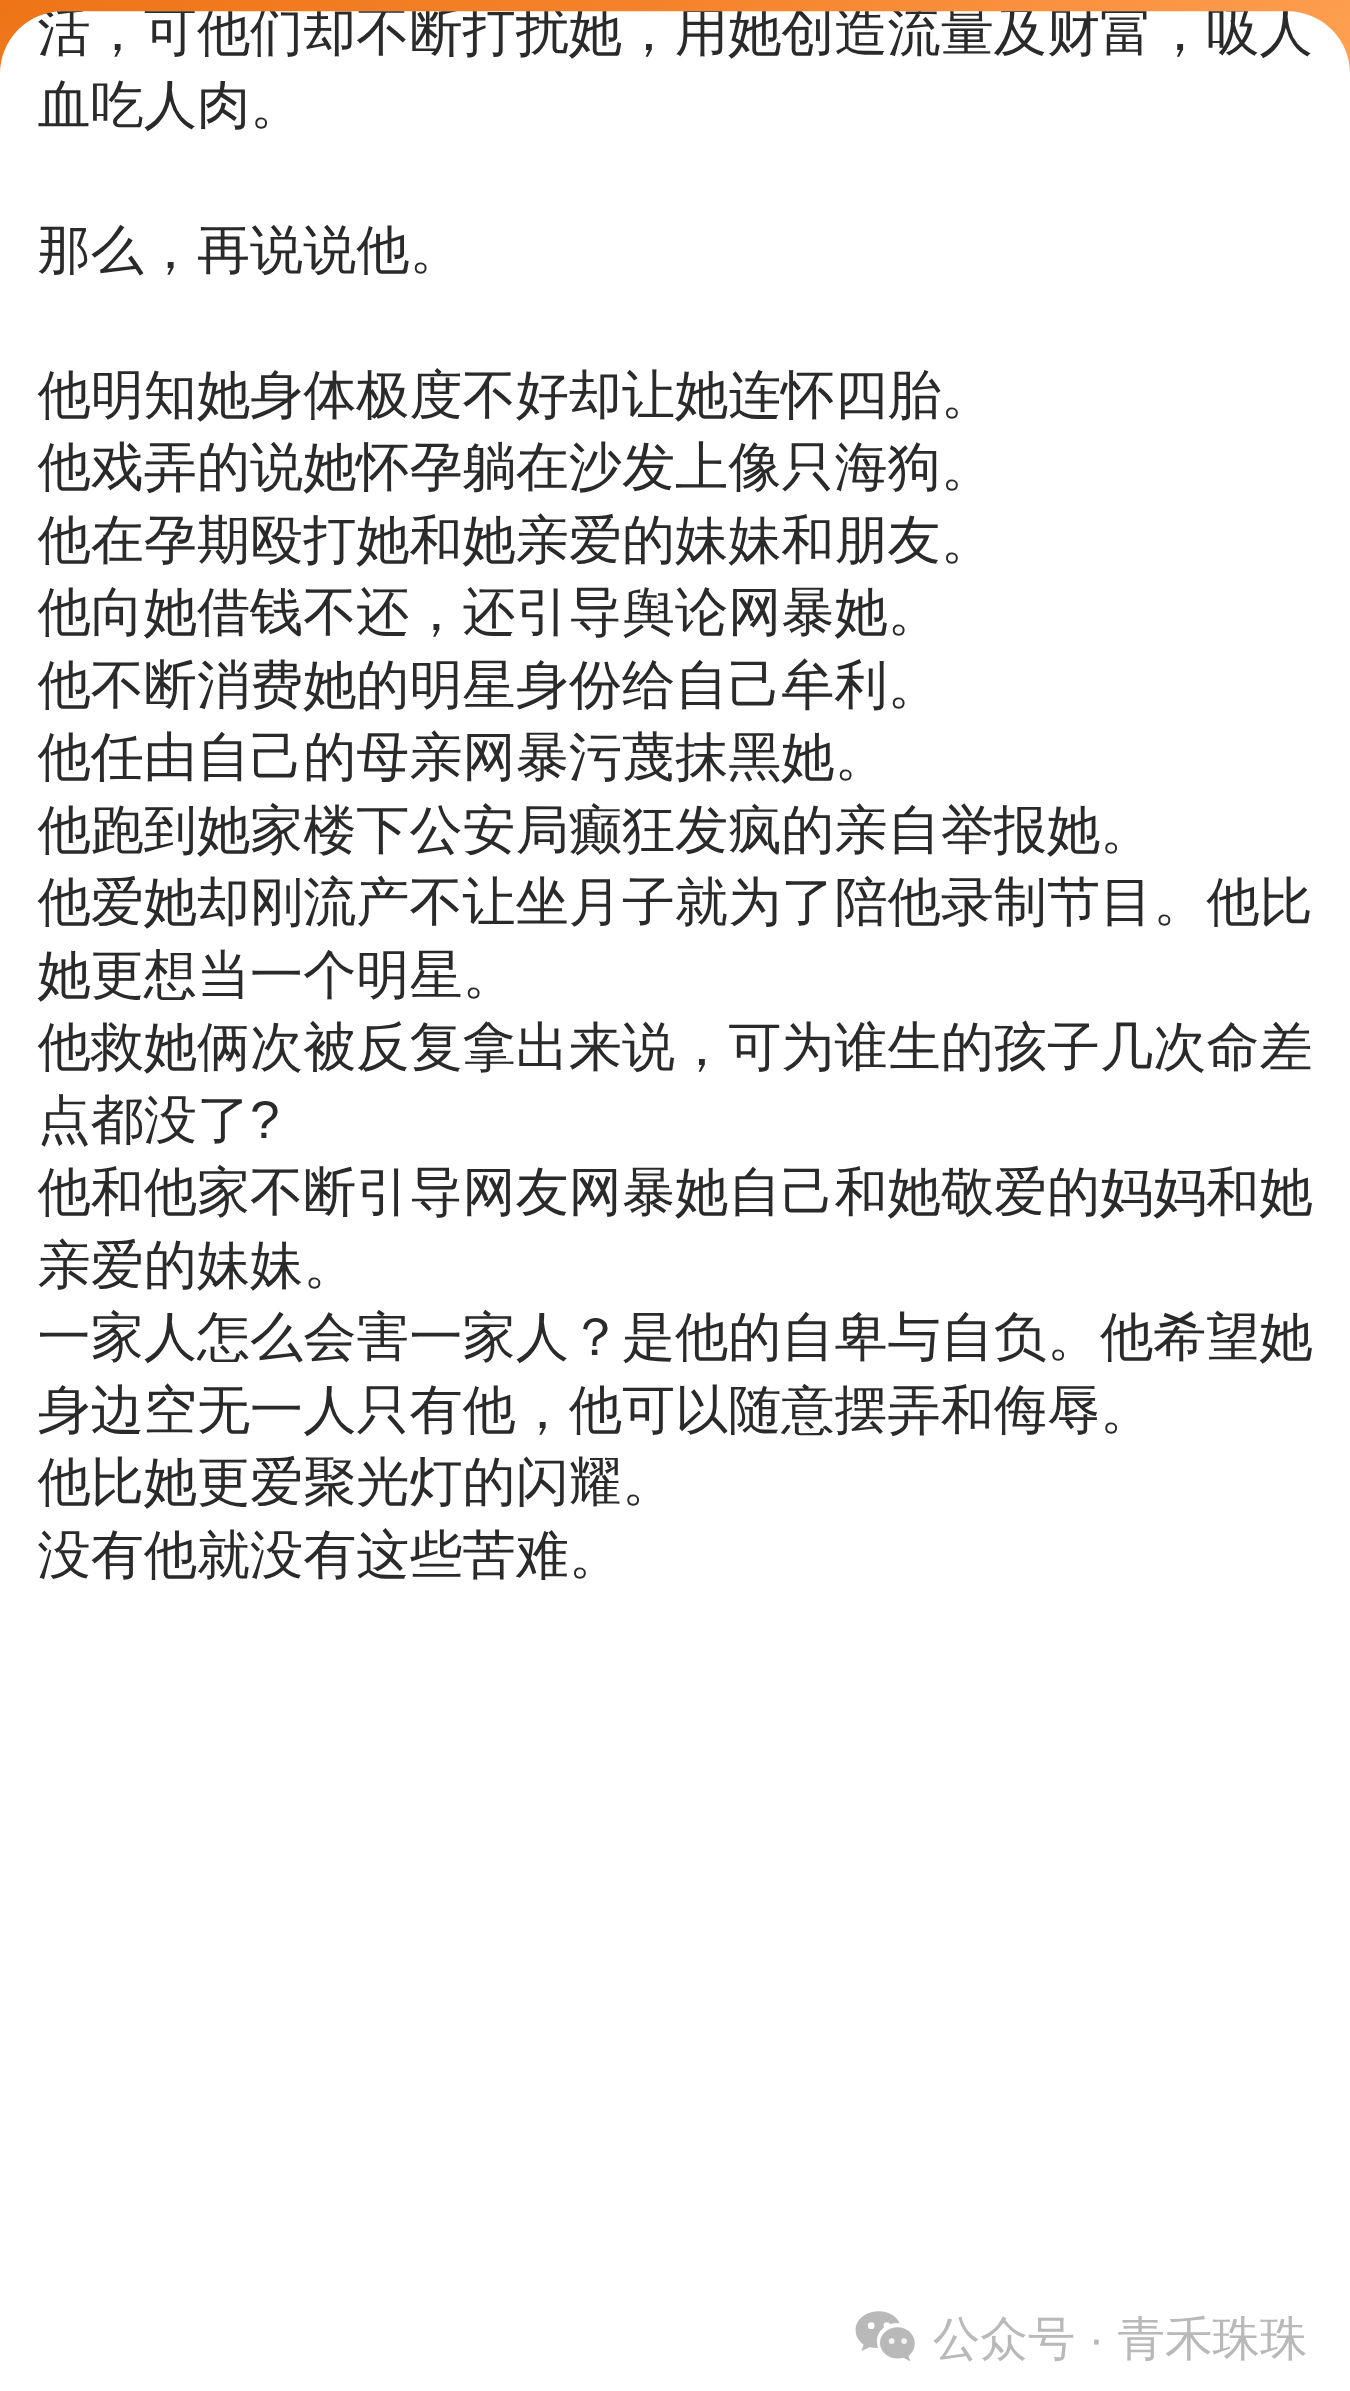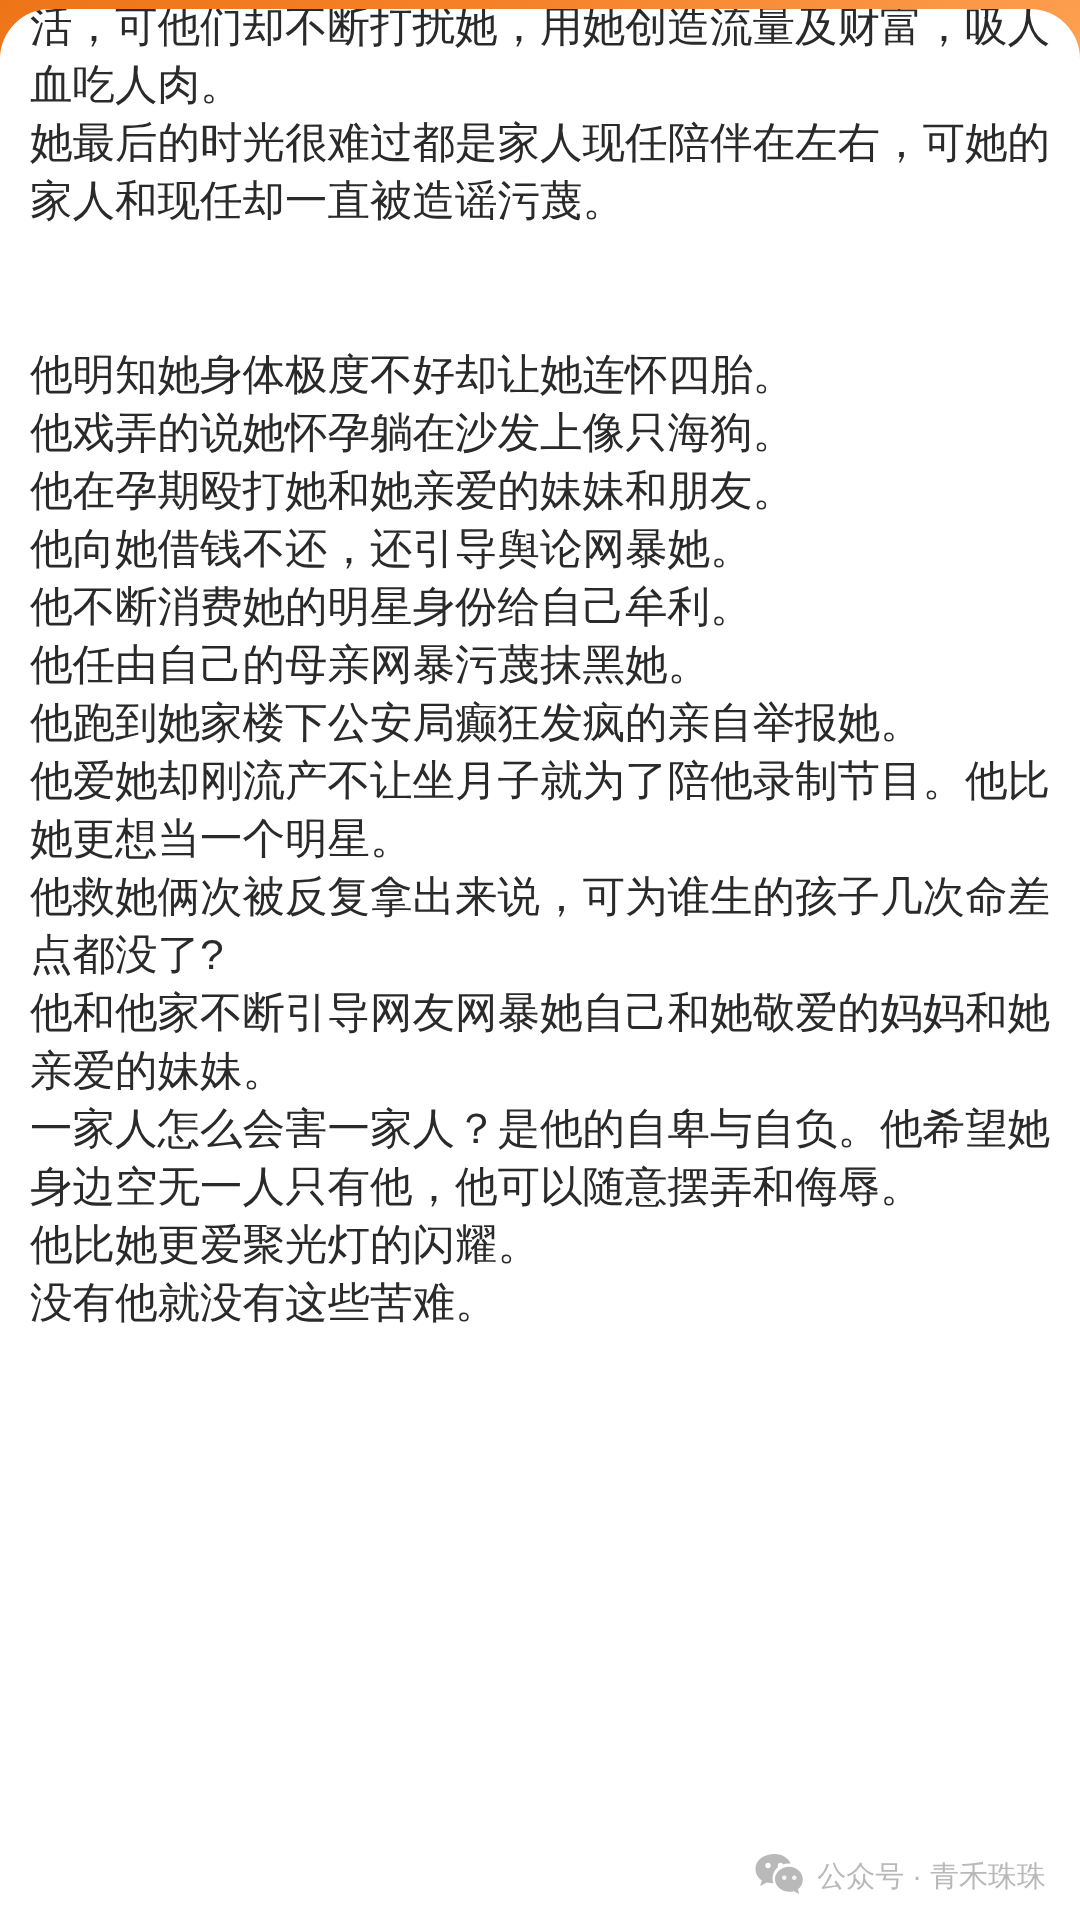--- a/index.html
+++ b/index.html
@@ -27,35 +27,35 @@
   }
   .content{
     margin-top:-11px;
     font-size:42.5px;
     line-height:58px;
     color:var(--text);
   }
   .content p.line{min-height:58px;word-break:break-all;}
   .watermark{
     position:absolute;right:34px;bottom:16px;
-    display:flex;align-items:flex-end;gap:8px;
-    color:var(--wm);font-size:29px;white-space:nowrap;
+    display:flex;align-items:flex-start;gap:8px;
+    color:var(--wm);font-size:38px;white-space:nowrap;
   }
   .watermark svg{display:block;}
 </style>
 </head>
 <body>
 
 <div class="accent-band"></div>
 
 <div class="card">
   <div class="content">
       <p class="line">活，可他们却不断打扰她，用她创造流量及财富，吸人血吃人肉。</p>
-      <p class="line">她最后的时光很难过都是家人现任陪伴在左右，可她的家人和现任却一直被造谣污蔑。</p>
       <p class="line blank">&nbsp;</p>
+      <p class="line">那么，再说说他。</p>
       <p class="line blank">&nbsp;</p>
       <p class="line">他明知她身体极度不好却让她连怀四胎。</p>
       <p class="line">他戏弄的说她怀孕躺在沙发上像只海狗。</p>
       <p class="line">他在孕期殴打她和她亲爱的妹妹和朋友。</p>
       <p class="line">他向她借钱不还，还引导舆论网暴她。</p>
       <p class="line">他不断消费她的明星身份给自己牟利。</p>
       <p class="line">他任由自己的母亲网暴污蔑抹黑她。</p>
       <p class="line">他跑到她家楼下公安局癫狂发疯的亲自举报她。</p>
       <p class="line">他爱她却刚流产不让坐月子就为了陪他录制节目。他比她更想当一个明星。</p>
       <p class="line">他救她俩次被反复拿出来说，可为谁生的孩子几次命差点都没了?</p>

